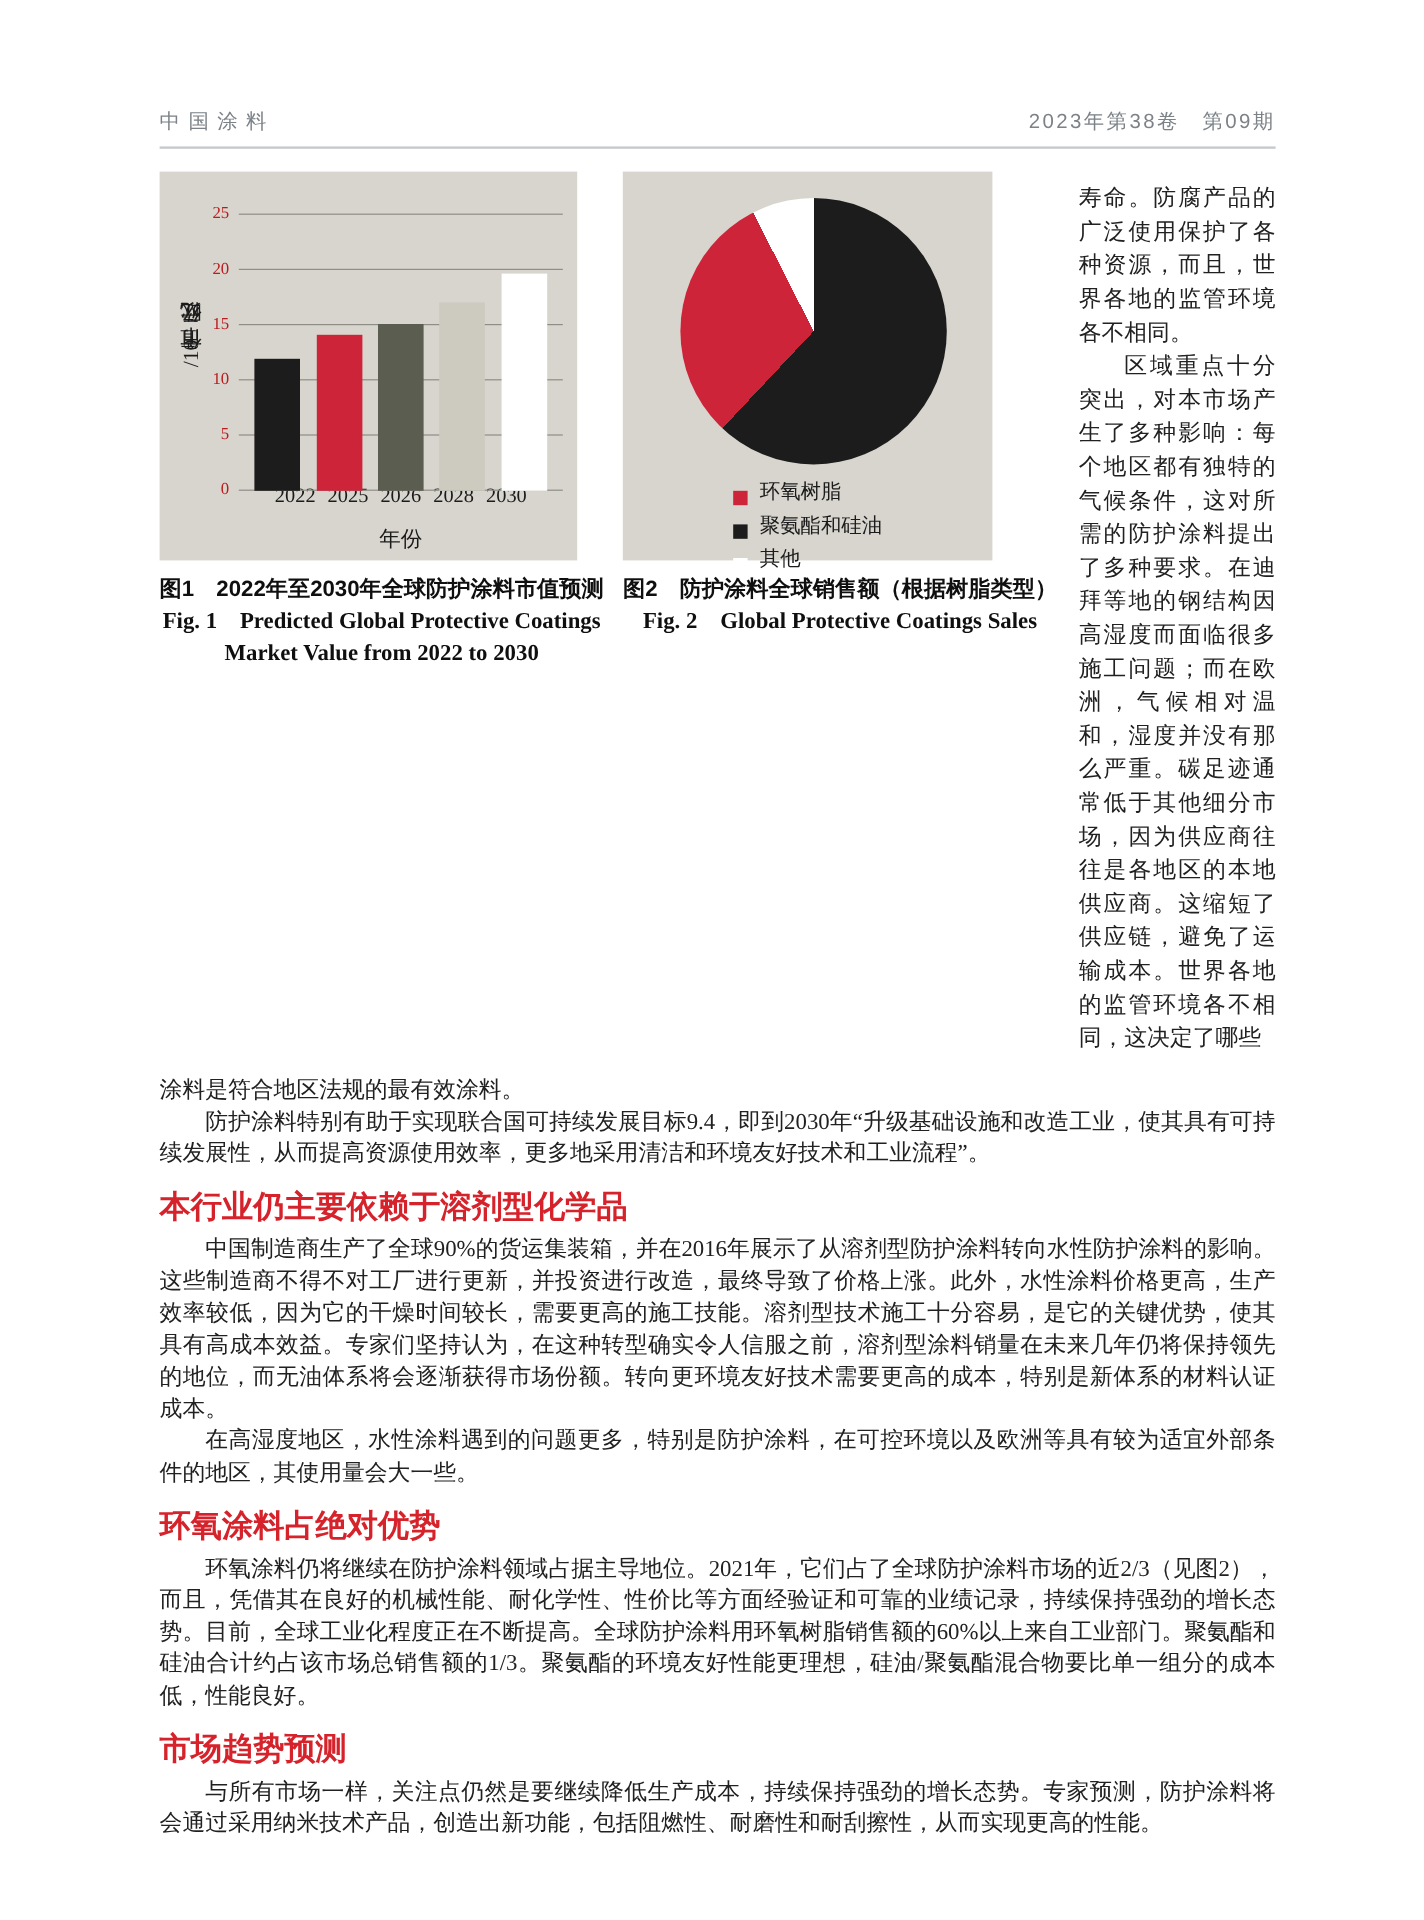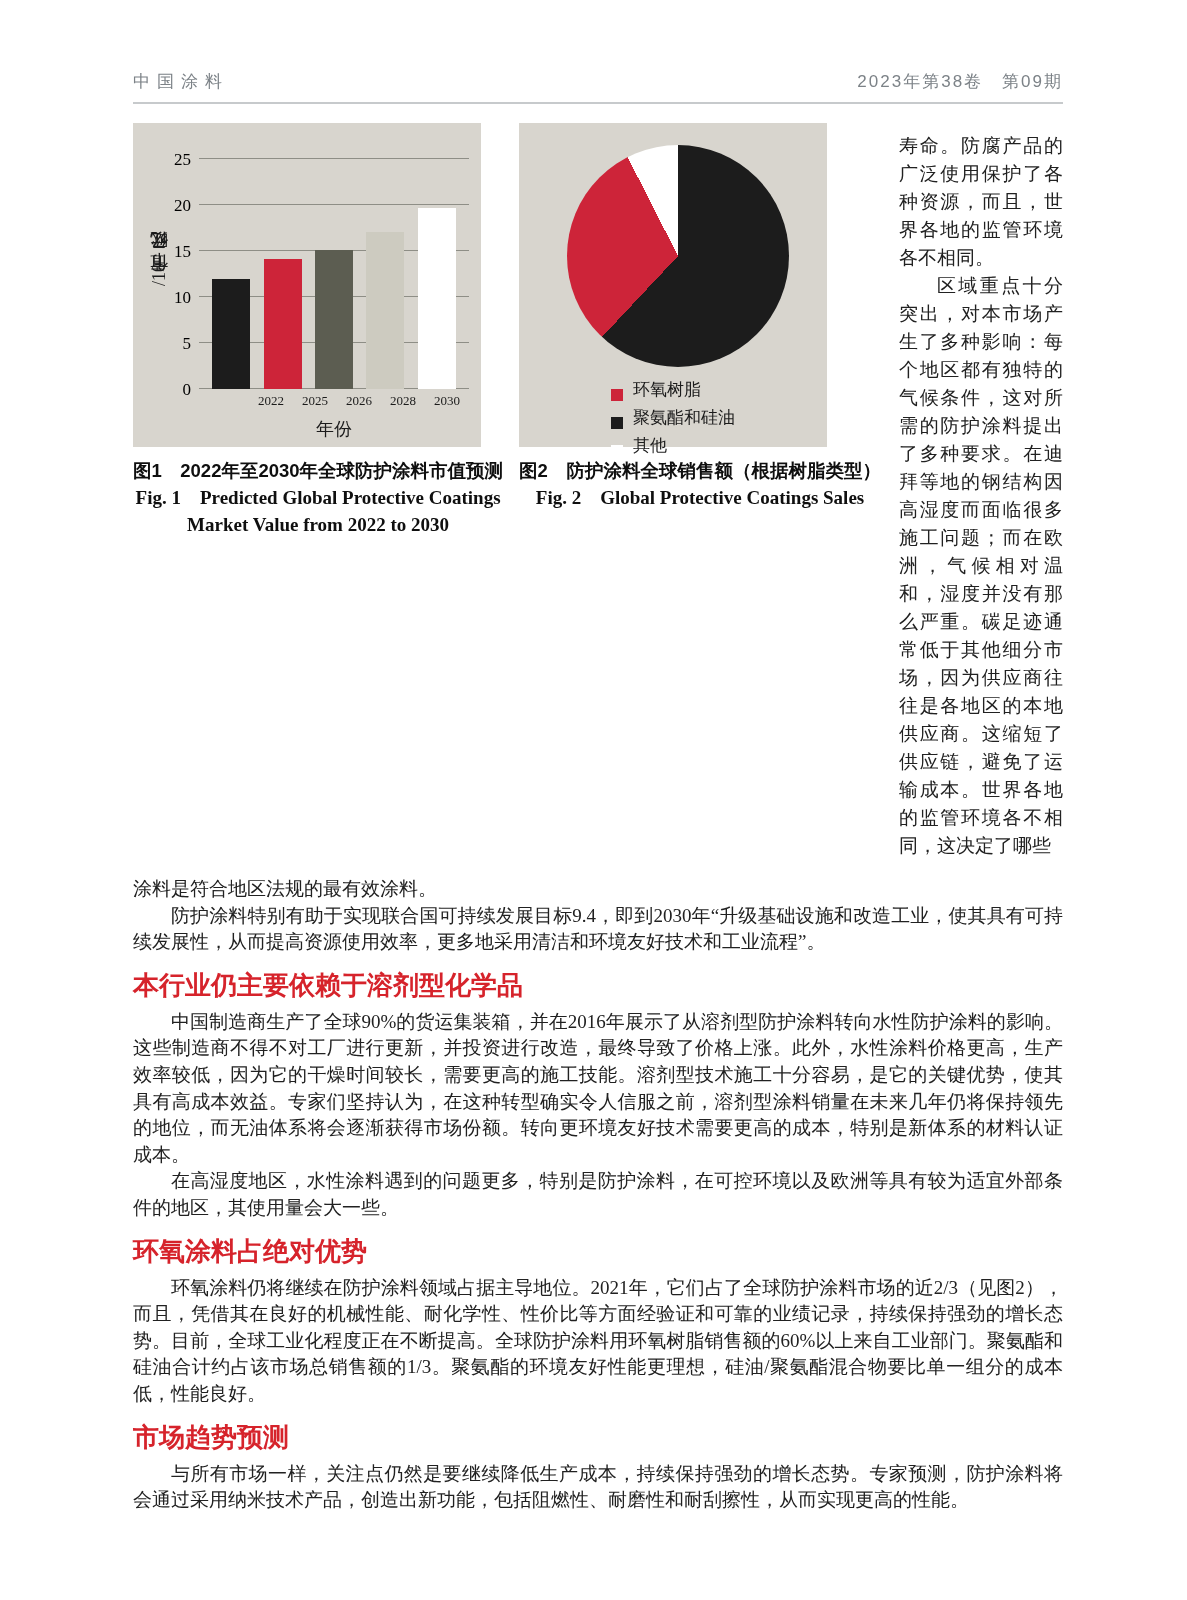--- a/index.html
+++ b/index.html
@@ -1,47 +1,47 @@
 <!DOCTYPE html>
 <html><head>
 <meta charset="utf-8">
 <style>
   html,body{margin:0;padding:0;background:#ffffff;}
   body{width:1187px;height:1600px;overflow:hidden;position:relative;
        font-family:"Liberation Serif",serif;color:#212121;
        -webkit-font-smoothing:antialiased;}
-  .page{box-sizing:border-box;width:1187px;height:1564px;padding:70px 124px 0 133px;}
+  .page{box-sizing:border-box;width:1187px;height:1564px;padding:90px 124px 0 133px;}
 
   
   header{display:flex;justify-content:space-between;align-items:flex-end;
          border-bottom:2px solid #c7cacc;padding-bottom:9px;
          font-family:"Liberation Sans",sans-serif;color:#7c8287;font-size:17px;}
   .jname{letter-spacing:7px;}
   .issue{letter-spacing:2px;}
 
   
   .figs-row{display:flex;margin-top:19px;align-items:flex-start;}
   .figcol{flex:none;}
   .gap{flex:none;width:16px;}
   .chartbox{background:#d8d5ce;position:relative;height:324px;}
 
   
   .box1{width:348px;}
   .ylab{position:absolute;left:14px;top:36px;height:230px;writing-mode:vertical-rl;
         transform:rotate(180deg);text-align:center;font-size:18px;color:#1b1b1b;}
   .plot{position:absolute;left:66px;top:36px;width:270px;height:230px;}
   .gridline{position:absolute;left:0;right:0;height:1px;background:#8e8e86;z-index:1;}
-  .ytick{position:absolute;right:0;width:30px;text-align:right;font-size:17px;
-         color:#000000;transform:translateY(50%);line-height:1;}
+  .ytick{position:absolute;right:0;width:30px;text-align:right;font-size:14px;
+         color:#b91c1c;transform:translateY(50%);line-height:1;}
   .yticks{position:absolute;left:28px;top:36px;width:30px;height:230px;}
   .bars{position:absolute;left:0;right:0;top:0;bottom:0;display:flex;
         align-items:flex-end;justify-content:space-evenly;z-index:2;}
   .bar{width:38px;}
-  .xlabels{position:absolute;left:66px;top:270px;width:270px;display:flex;
-           justify-content:flex-end;font-size:13px;color:#1b1b1b;}
+  .xlabels{position:absolute;left:66px;top:260px;width:270px;display:flex;
+           justify-content:center;font-size:17px;color:#1b1b1b;}
   .xtick{width:44px;text-align:center;}
   .xlab{position:absolute;left:66px;top:294px;width:270px;text-align:center;
         font-size:18px;color:#1b1b1b;}
 
   
   .box2{width:308px;}
   .pie{position:absolute;left:48px;top:22px;width:222px;height:222px;border-radius:50%;}
   .legend{position:absolute;left:92px;top:250px;}
   .lrow{display:flex;align-items:flex-end;height:28px;}
   .swatch{width:12px;height:12px;margin-right:10px;flex:none;}

